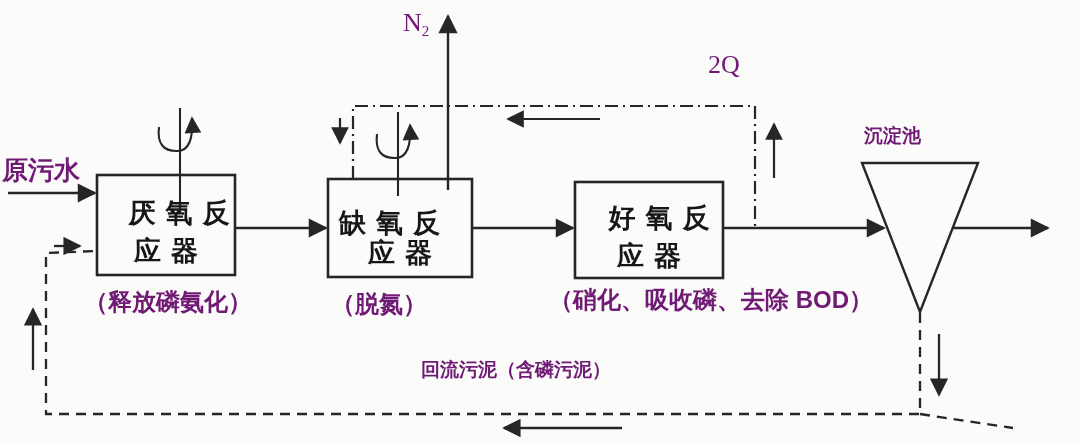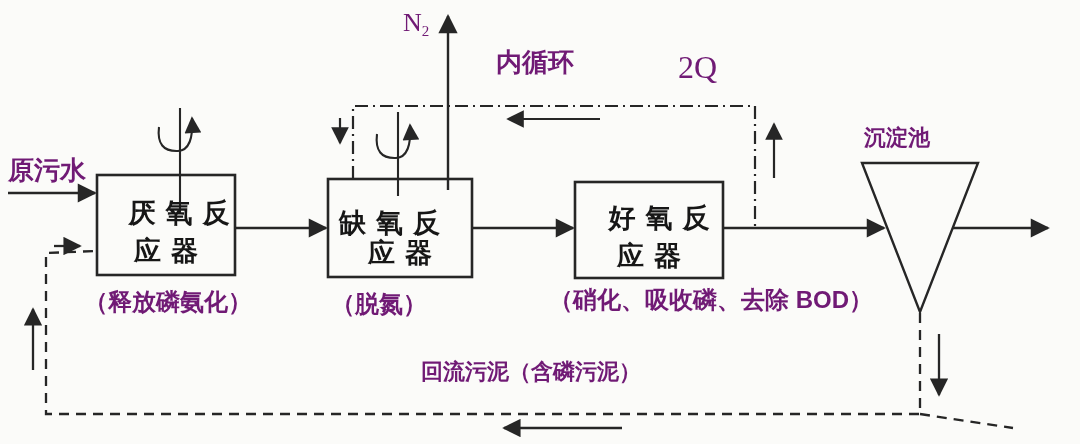--- a/index.html
+++ b/index.html
@@ -19,21 +19,21 @@
     position: absolute;
     left: 0; top: 0;
   }
   .lbl {
     position: absolute;
     white-space: nowrap;
     color: #701a75;
     line-height: 1.05;
   }
   .cjk26 { font-size: 26px; font-weight: 600; }
-  .cjk25 { font-size: 22px; font-weight: 600; }
+  .cjk25 { font-size: 19px; font-weight: 600; }
   .cjk24 { font-size: 24px; font-weight: 600; }
   .serif { font-family: "Liberation Serif", "DejaVu Serif", serif; font-weight: 400; }
   .rline {
     position: absolute;
     text-align: center;
     font-size: 27px;
     font-weight: 600;
     letter-spacing: 10px;
     text-indent: 10px;
   }
@@ -81,27 +81,26 @@
       <line x1="180" y1="108" x2="180" y2="214" stroke="#262626" stroke-width="2.1"></line>
       <path d="M159,127 Q156,152 178,151 Q194,150 192,118" fill="none" stroke="#262626" stroke-width="2.1" marker-end="url(#arrow)"></path>
     </g>
 
     <g>
       <line x1="398" y1="112" x2="398" y2="196" stroke="#262626" stroke-width="2.1"></line>
       <path d="M377,134 Q374,159 396,158 Q412,157 410,125" fill="none" stroke="#262626" stroke-width="2.1" marker-end="url(#arrow)"></path>
     </g>
   </svg>
 
-  <div class="lbl cjk26" style="left:2px; top:157px;margin-left:6px;">原污水</div>
+  <div class="lbl cjk26" style="left:2px; top:157px;">原污水</div>
 
   <div class="lbl serif" style="left:403px; top:9px; font-size:26px;"><span>N</span><span class="n2sub">2</span></div>
 
-  <div class="lbl cjk26" style="left:496px; top:49px;">内循环</div>
 
-  <div class="lbl serif" style="left:678px; top:51px; font-size:32px;font-family:Liberation Serif, serif;">2Q</div>
+  <div class="lbl serif" style="left:708px; top:51px; font-size:26px;font-family:Liberation Serif, serif;">2Q</div>
 
   <div class="lbl cjk25" style="left:864px; top:126px;">沉淀池</div>
 
 
   <div class="rline" style="left:97px; top:195px; width:164px;font-family:Liberation Serif, serif;">厌氧反</div>
   <div class="rline" style="left:97px; top:233px; width:138px;">应器</div>
 
   <div class="rline" style="left:328px; top:205px; width:123px;">缺氧反</div>
   <div class="rline" style="left:328px; top:235px; width:144px;">应器</div>
 

